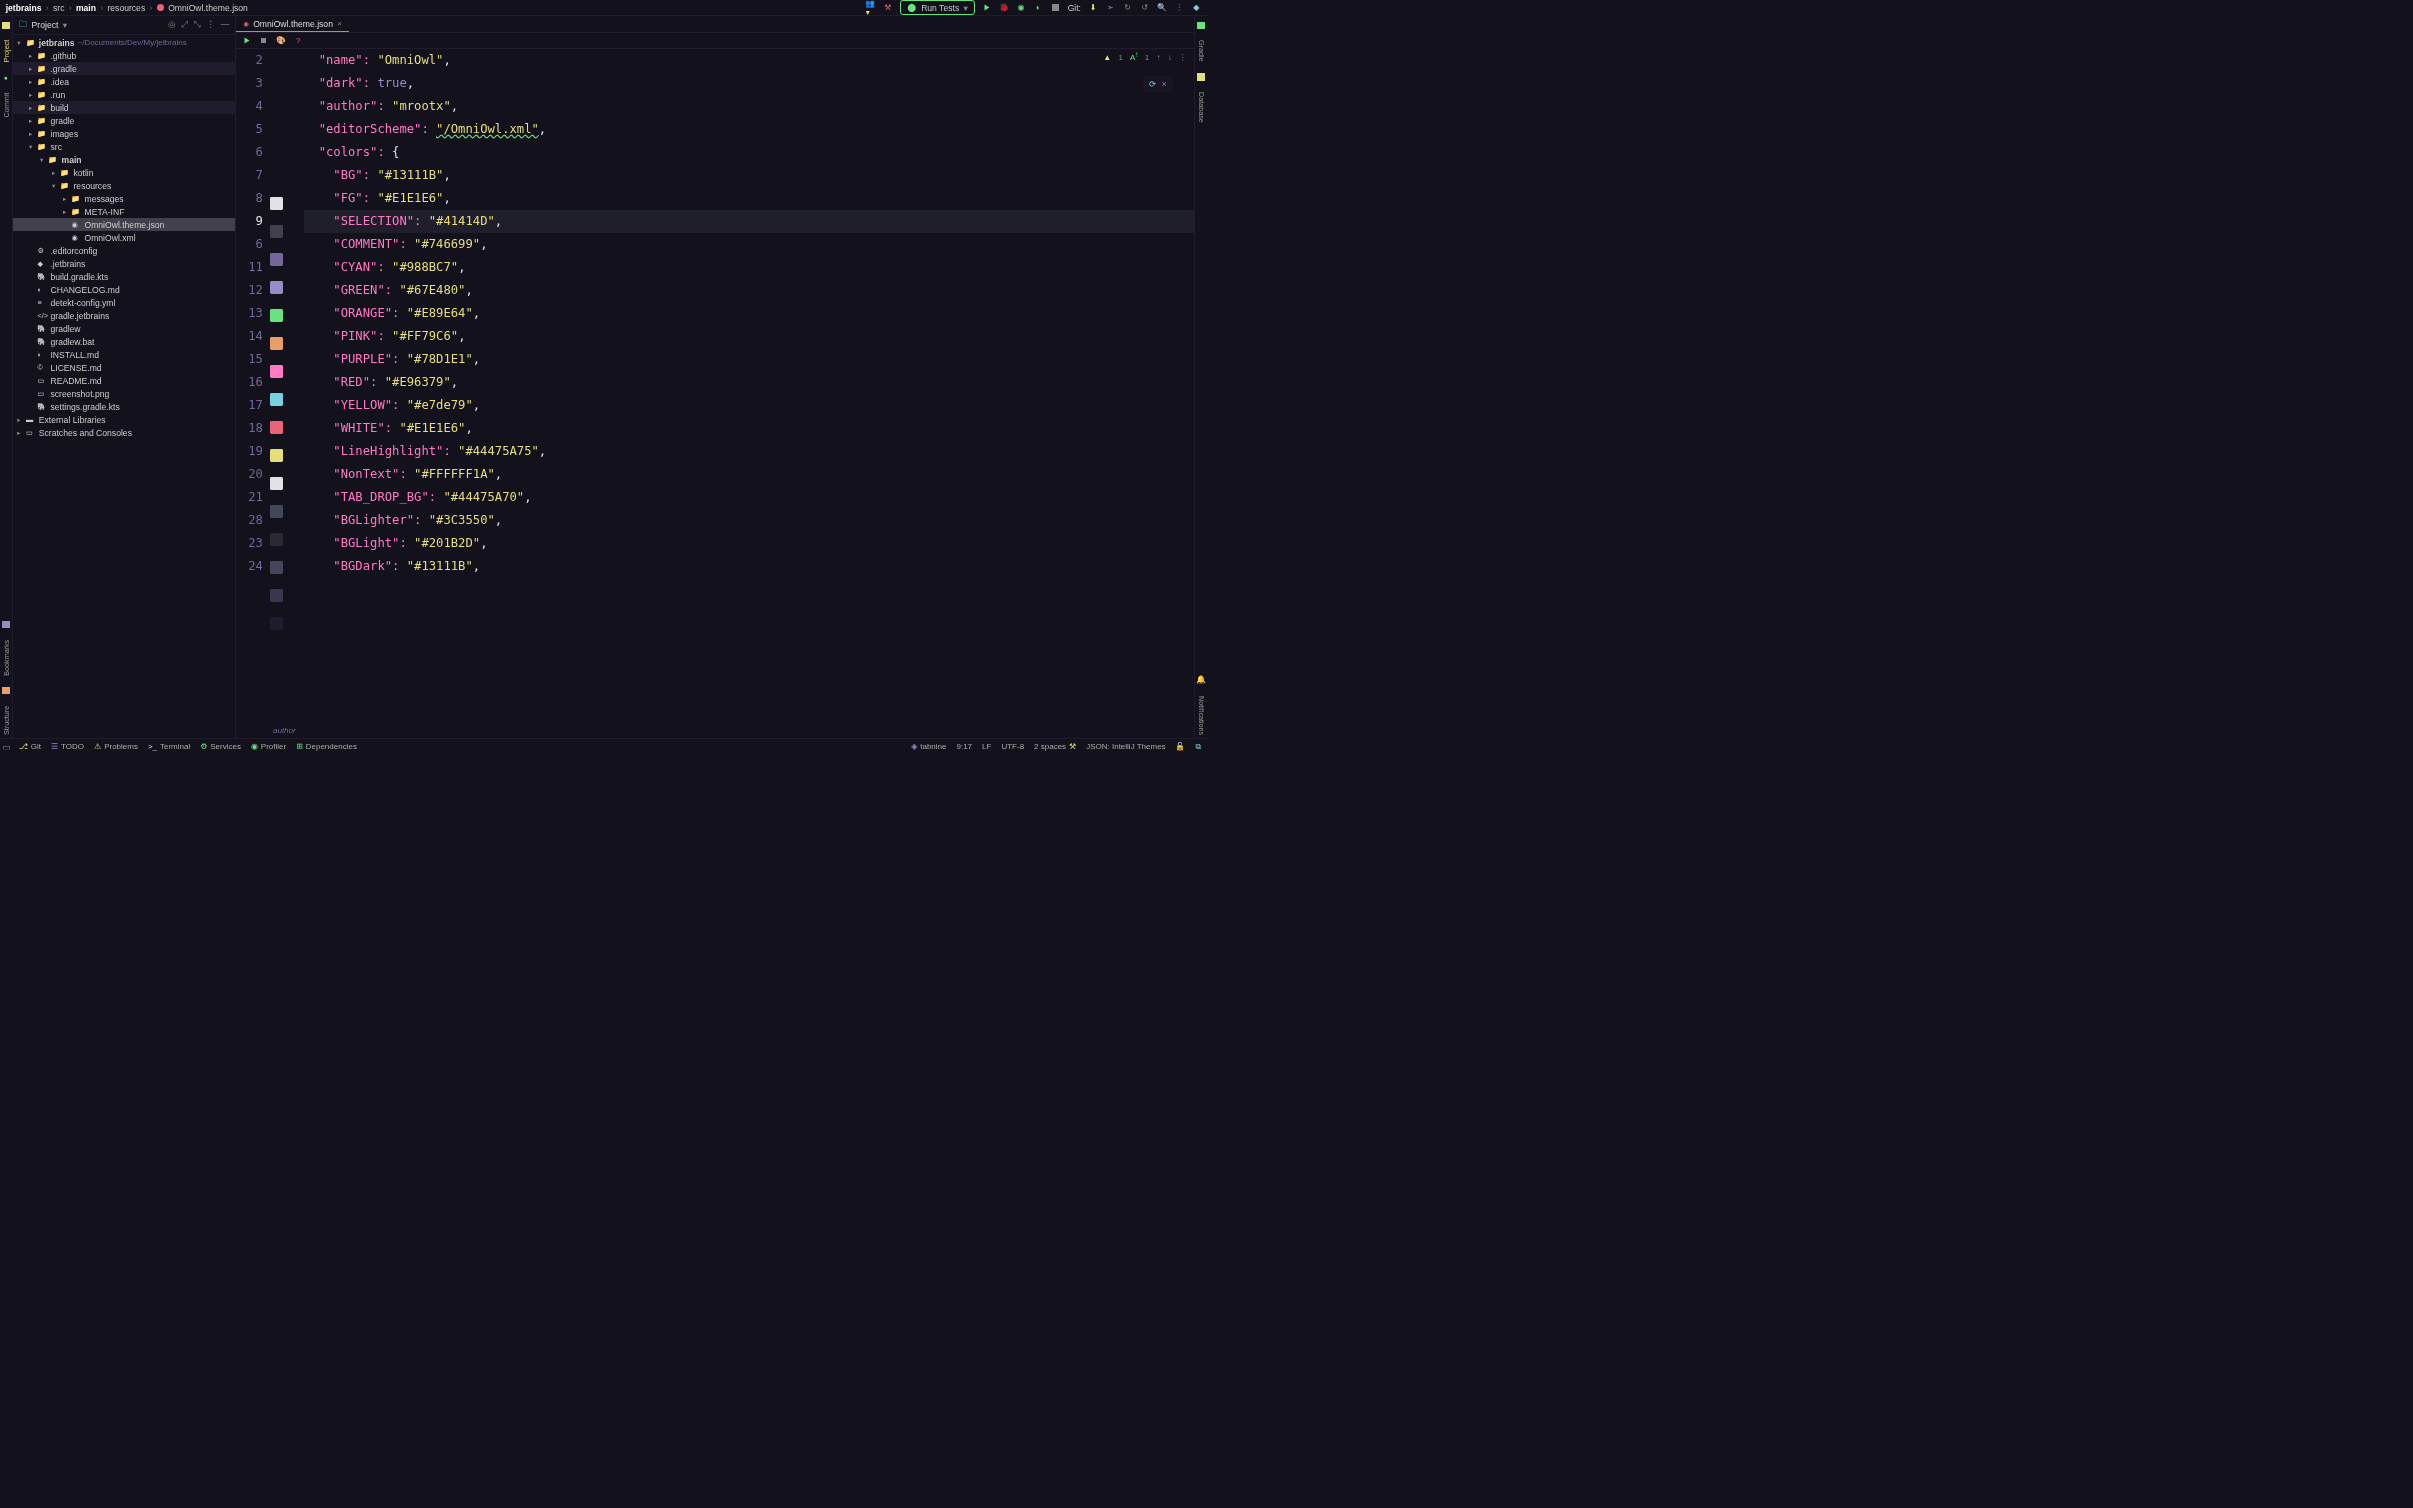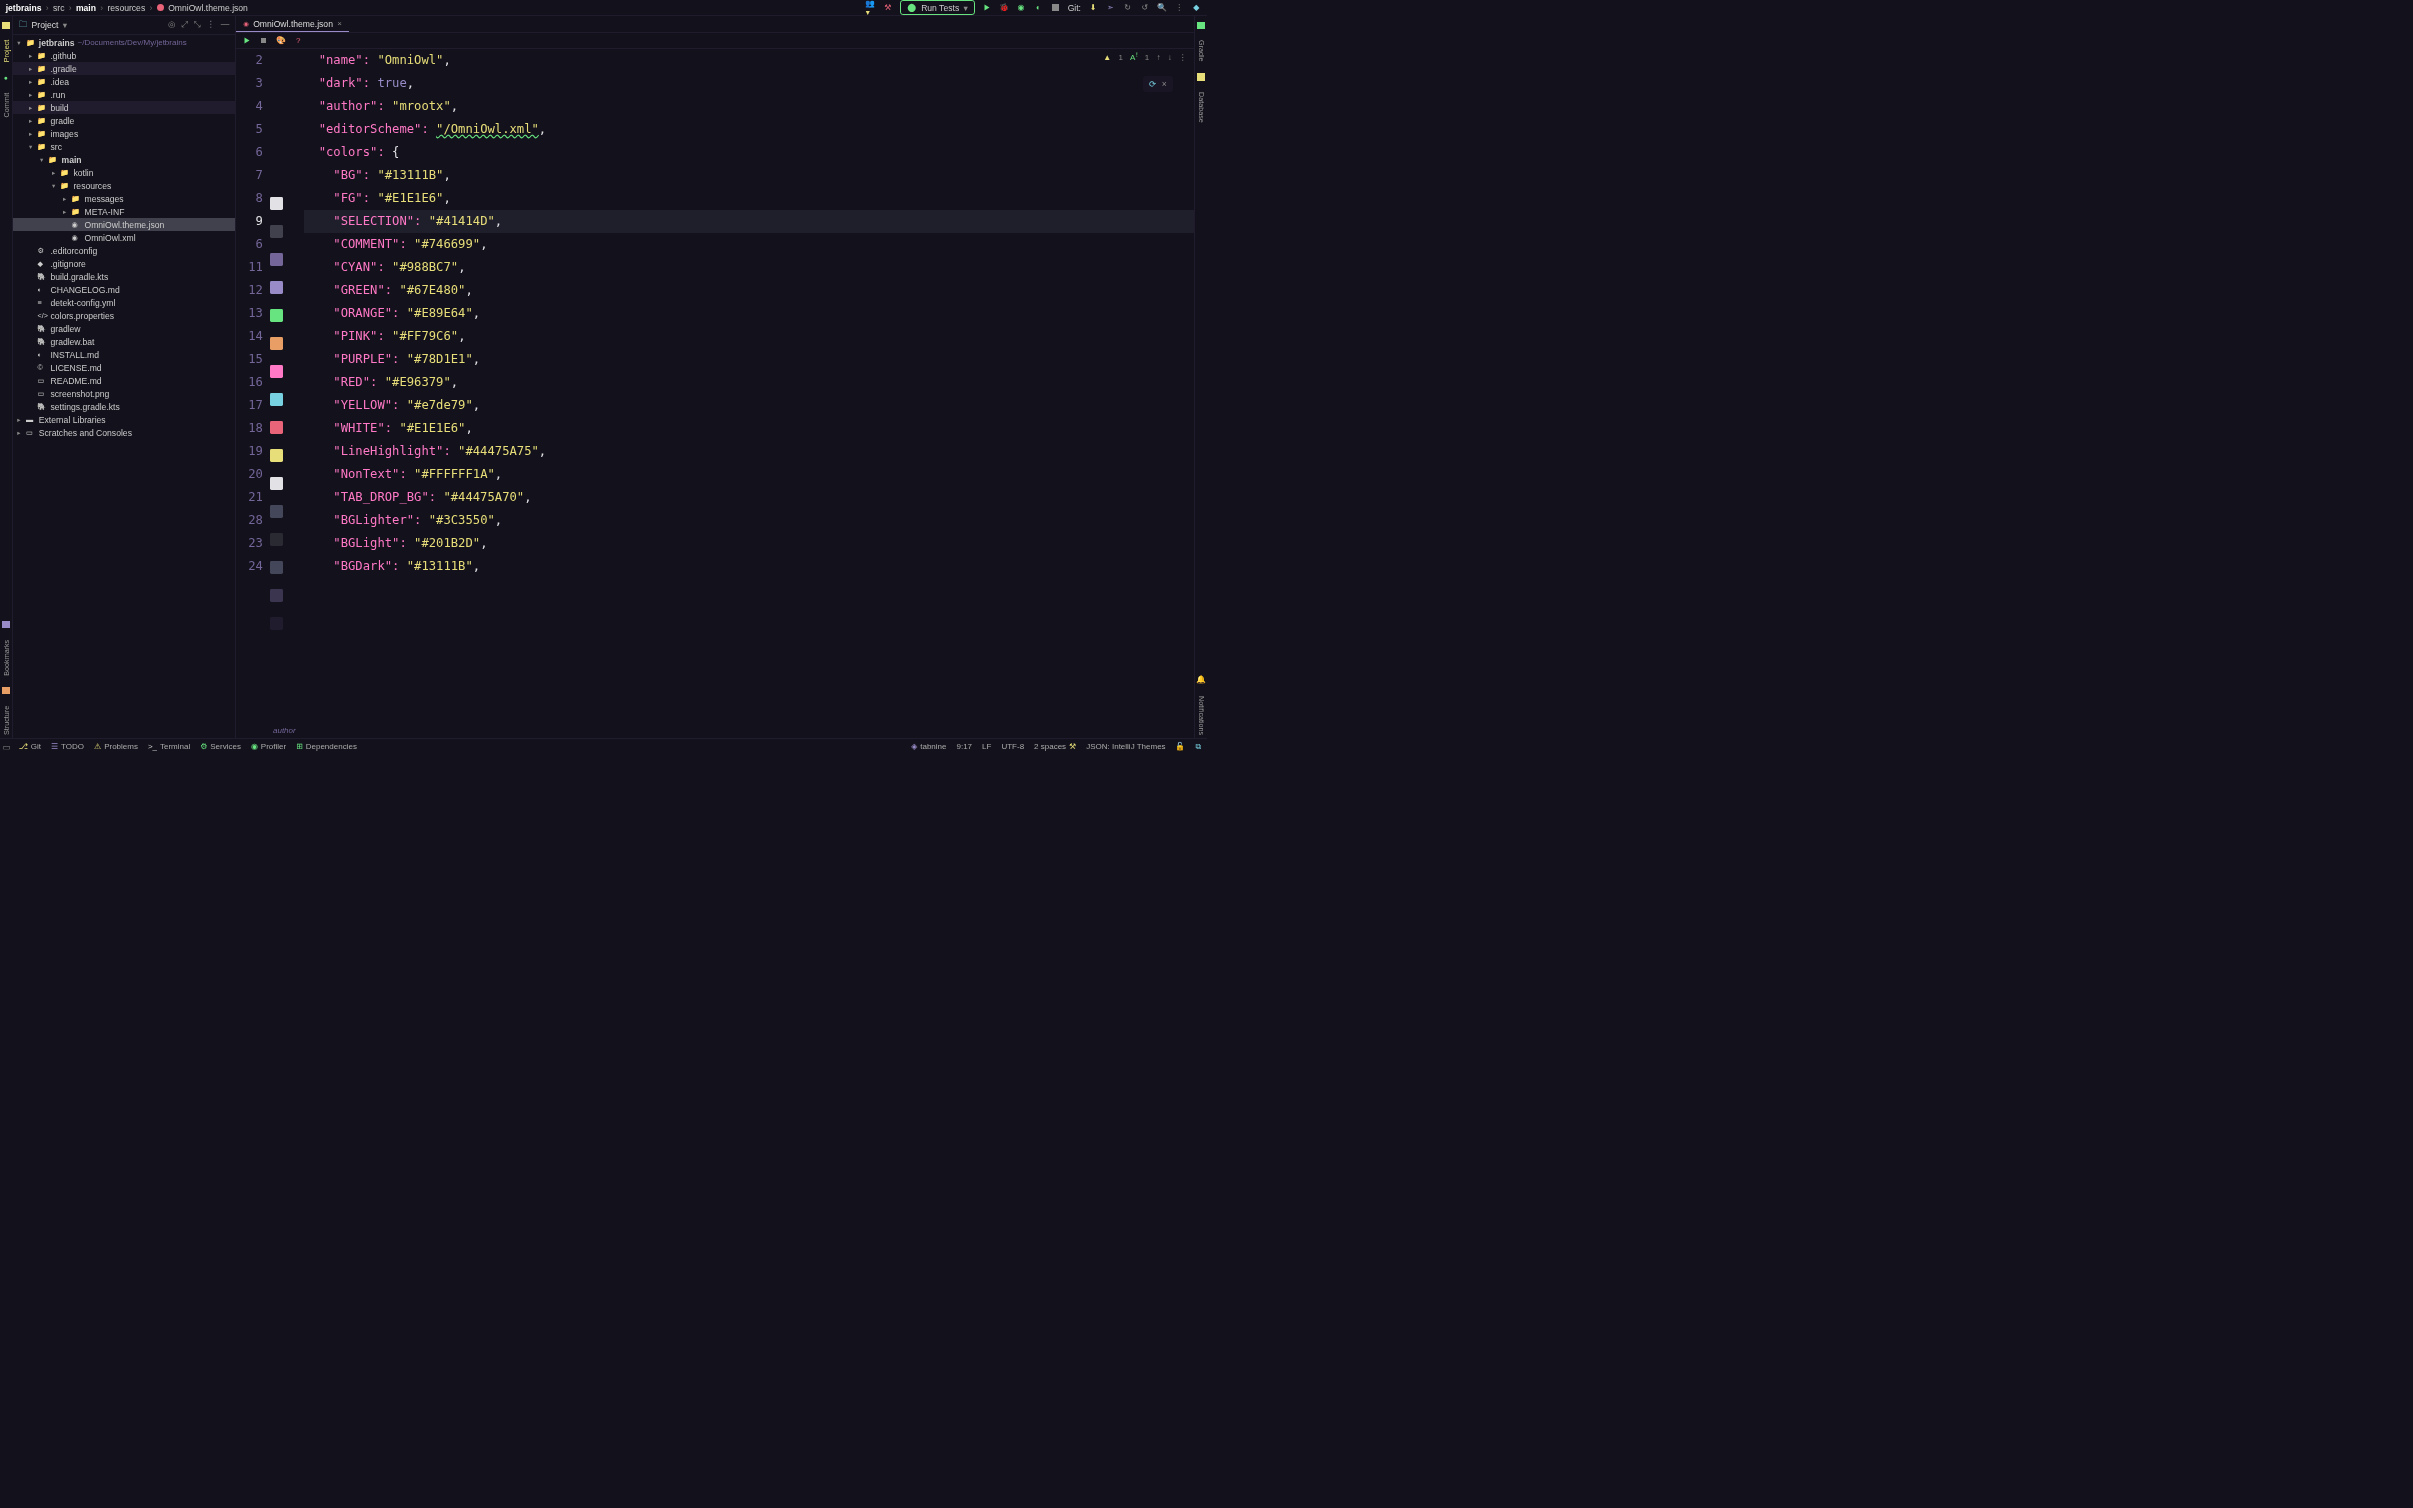--- a/index.html
+++ b/index.html
@@ -308,41 +308,41 @@
           <span class="label">OmniOwl.xml</span>
         </div>
         <div class="tree-row" style="padding-left: 16px;">
           <span class="arrow"></span>
           <span class="ticon gray">⚙</span>
           <span class="label">.editorconfig</span>
         </div>
         <div class="tree-row" style="padding-left: 16px;">
           <span class="arrow"></span>
           <span class="ticon gray">◆</span>
-          <span class="label">.gitignore</span>
+          <span class="label">.jetbrains</span>
         </div>
         <div class="tree-row" style="padding-left: 16px;">
           <span class="arrow"></span>
           <span class="ticon cyan">🐘</span>
           <span class="label">build.gradle.kts</span>
         </div>
         <div class="tree-row" style="padding-left: 16px;">
           <span class="arrow"></span>
           <span class="ticon yellow">◐</span>
           <span class="label">CHANGELOG.md</span>
         </div>
         <div class="tree-row" style="padding-left: 16px;">
           <span class="arrow"></span>
           <span class="ticon purple">≡</span>
           <span class="label">detekt-config.yml</span>
         </div>
         <div class="tree-row" style="padding-left: 16px;">
           <span class="arrow"></span>
           <span class="ticon gray">&lt;/&gt;</span>
-          <span class="label">colors.properties</span>
+          <span class="label">gradle.jetbrains</span>
         </div>
         <div class="tree-row" style="padding-left: 16px;">
           <span class="arrow"></span>
           <span class="ticon cyan">🐘</span>
           <span class="label">gradlew</span>
         </div>
         <div class="tree-row" style="padding-left: 16px;">
           <span class="arrow"></span>
           <span class="ticon cyan">🐘</span>
           <span class="label">gradlew.bat</span>

